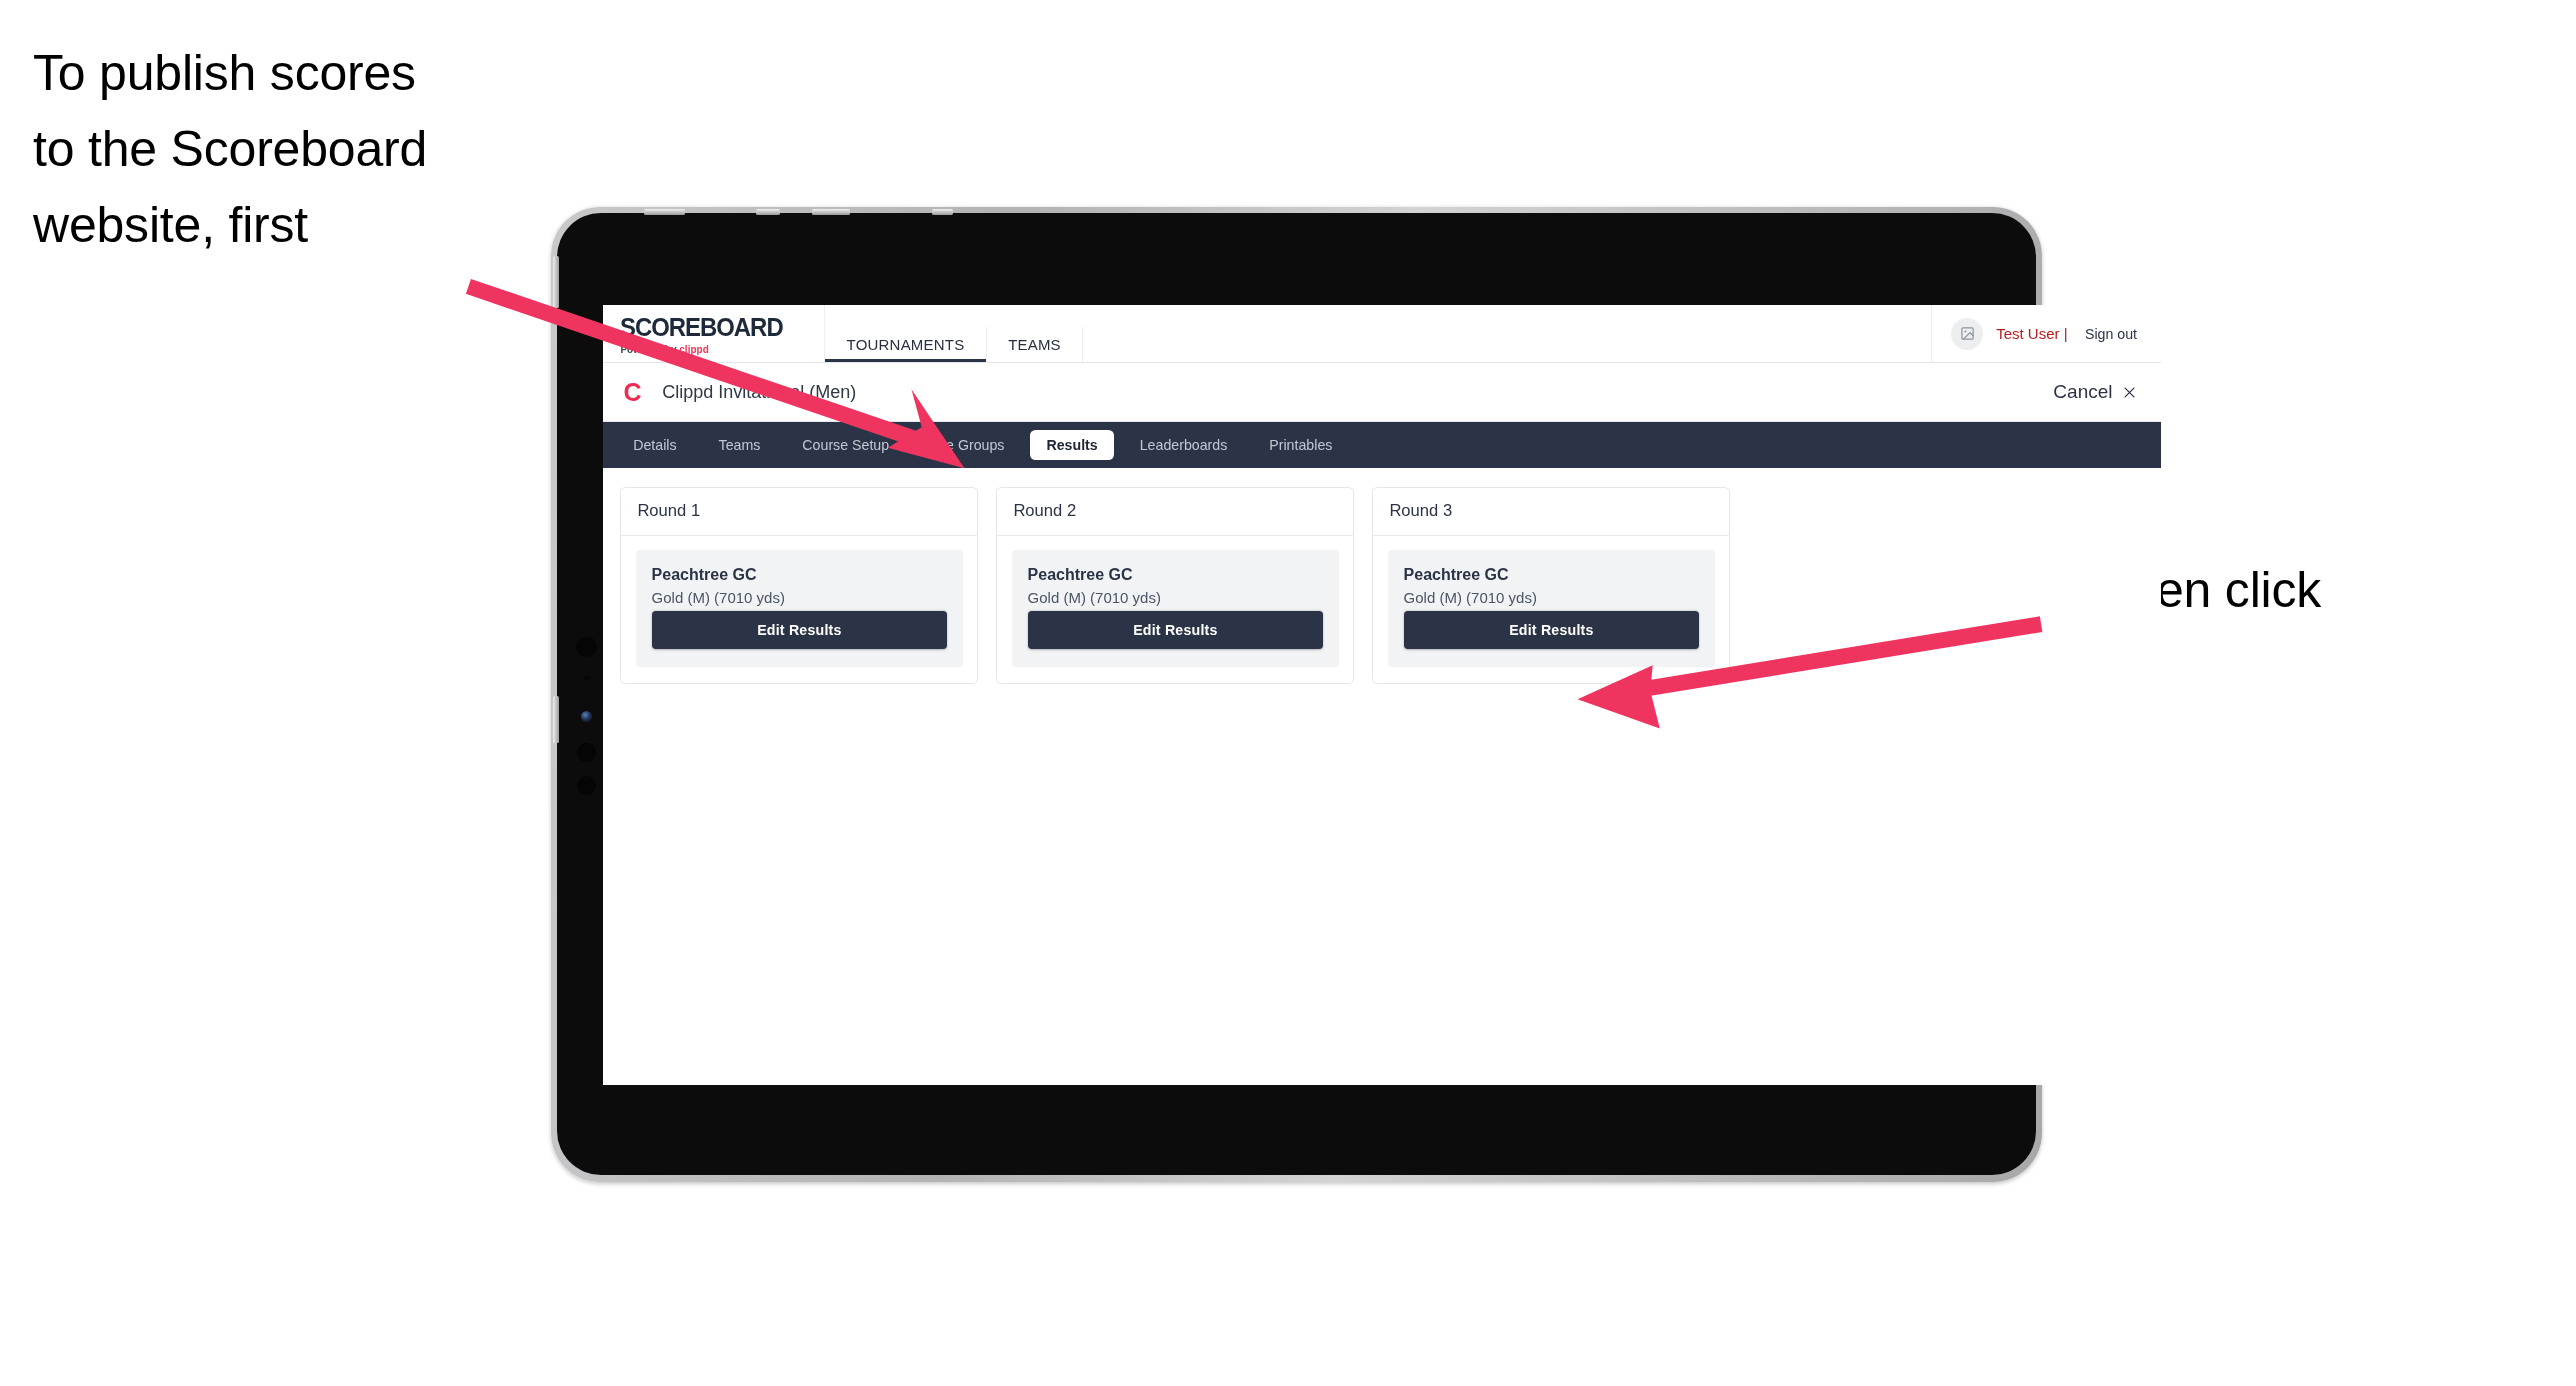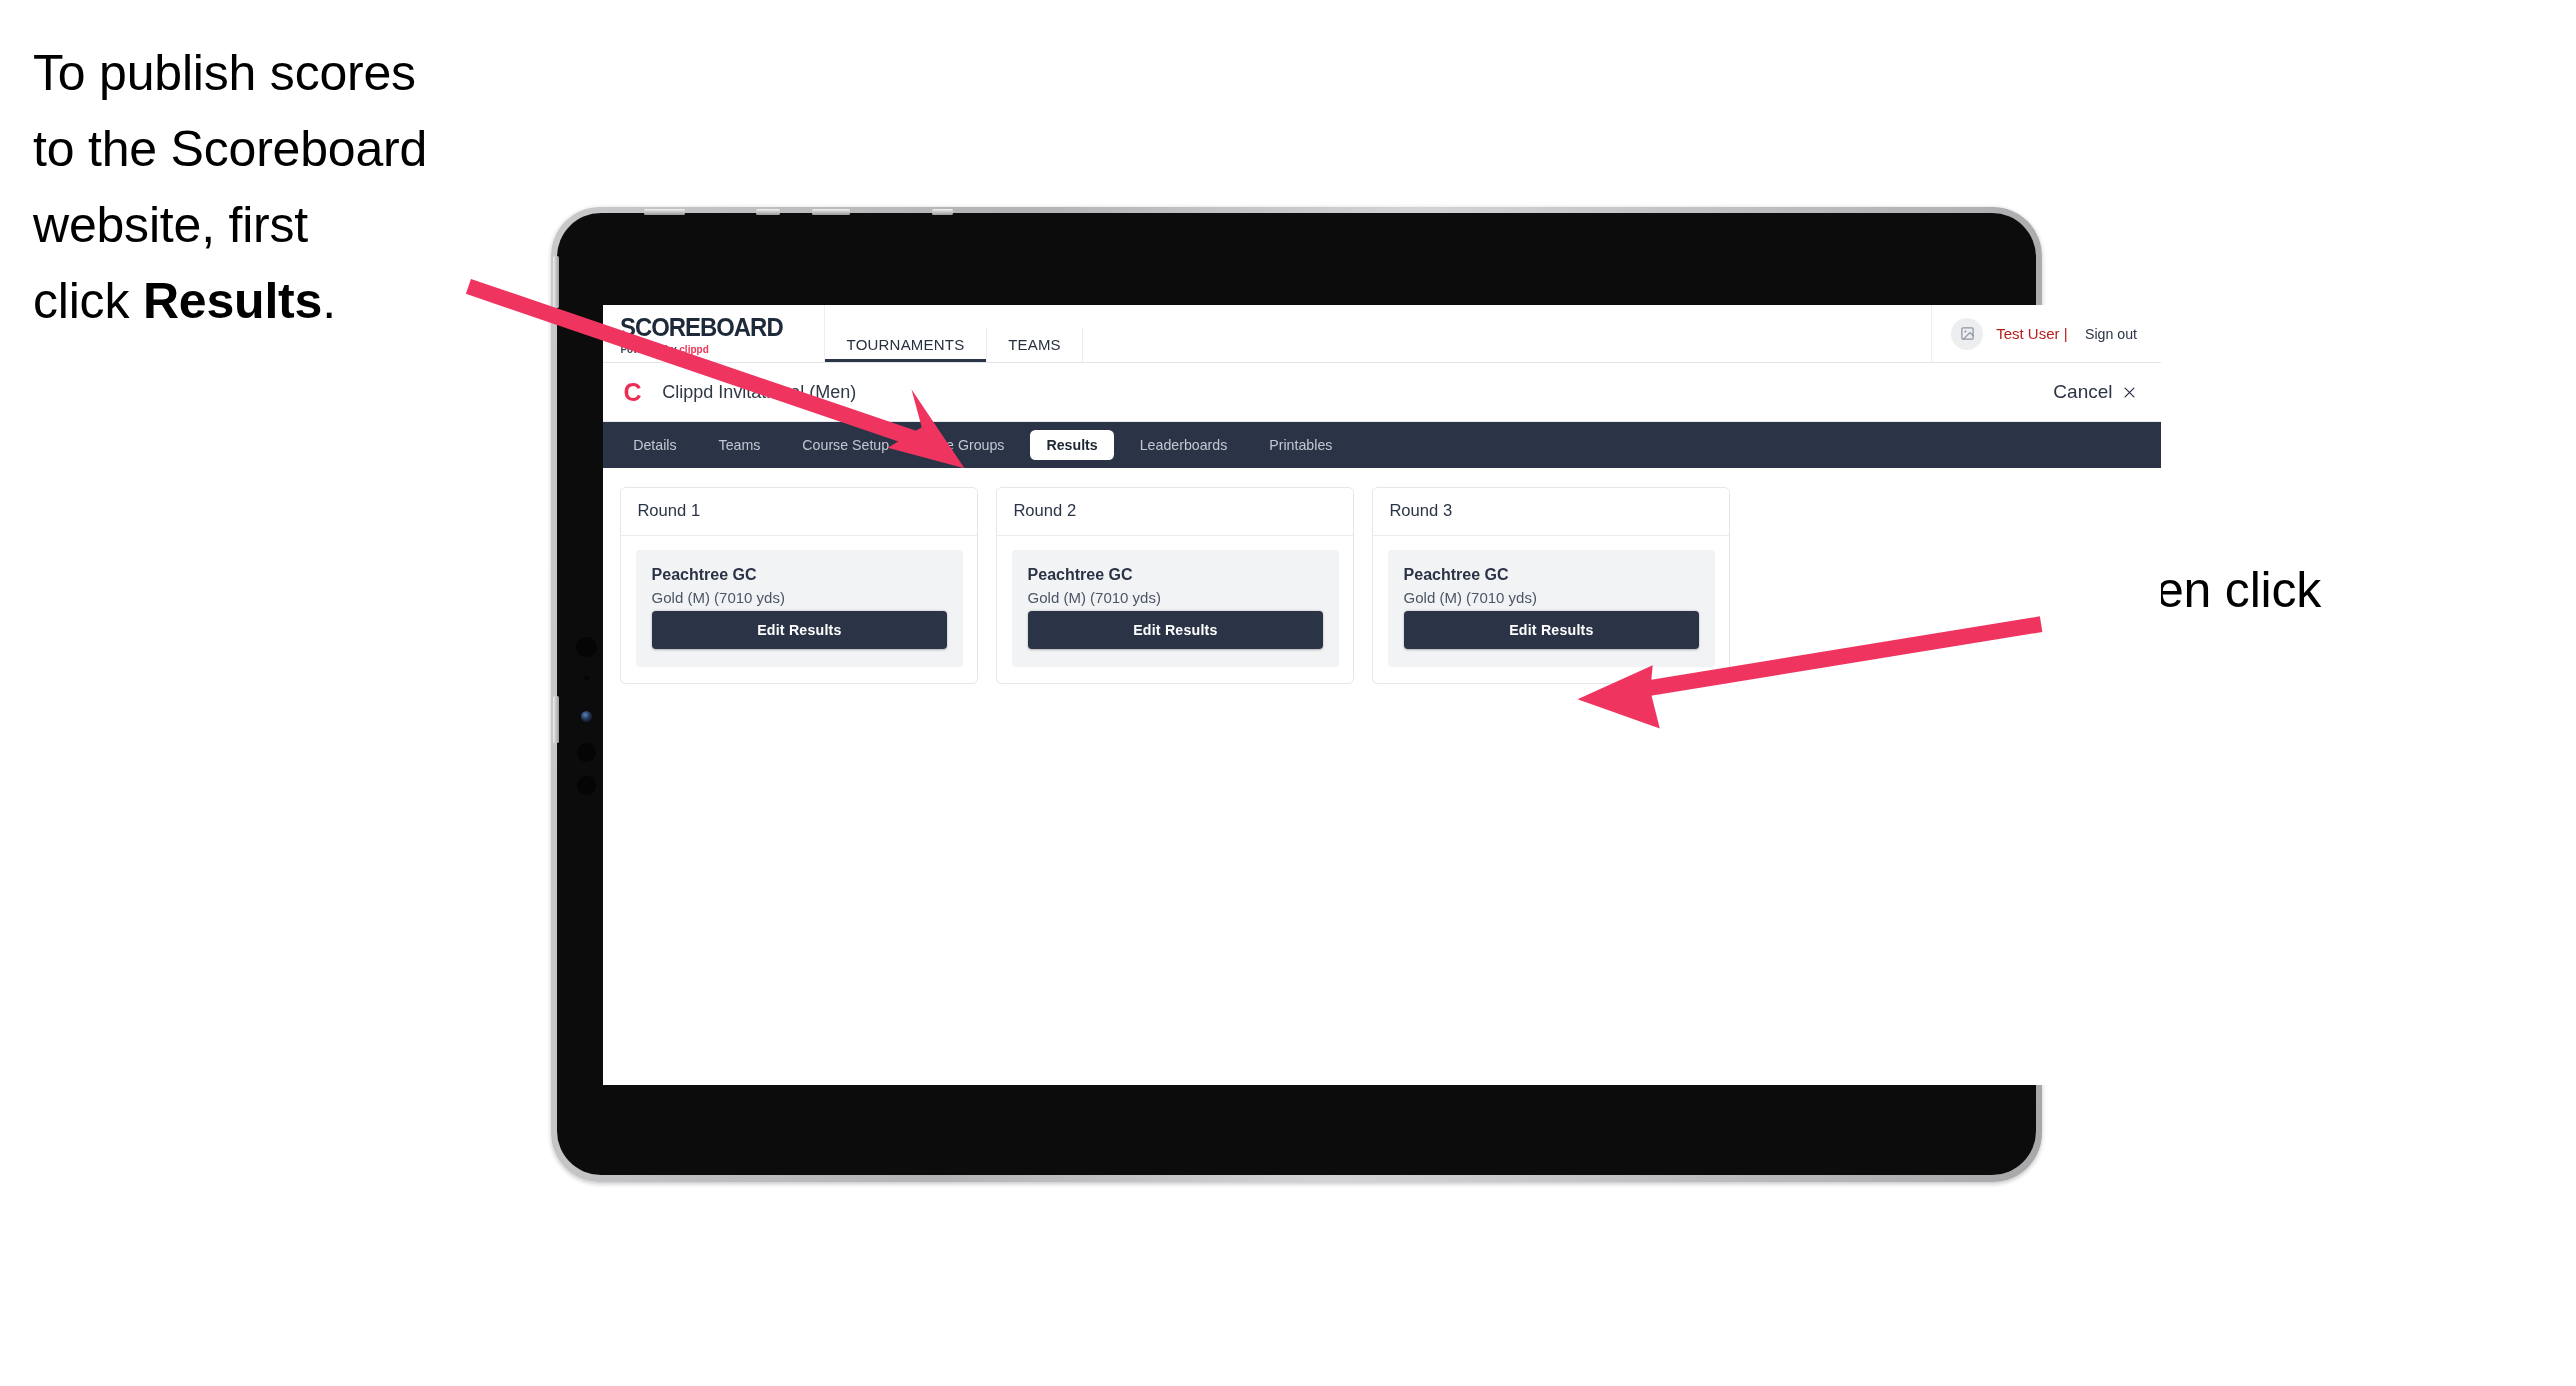--- a/index.html
+++ b/index.html
@@ -308,21 +308,20 @@
 </style>
 </head>
 <body>
 
 <div id="stage">
 
   <div class="annotation" id="annotation-left">
     <div>To publish scores</div>
     <div>to the Scoreboard</div>
     <div>website, first</div>
-    <div><span>click </span><b>Results</b><span>.</span></div>
   </div>
 
   <div class="annotation" id="annotation-right">
     <div>Then click</div>
   </div>
 
   <div id="tablet">
     <div id="tablet-bezel">
 
       <div class="hw-top-btn" style="left:87px;width:41px;"></div>

